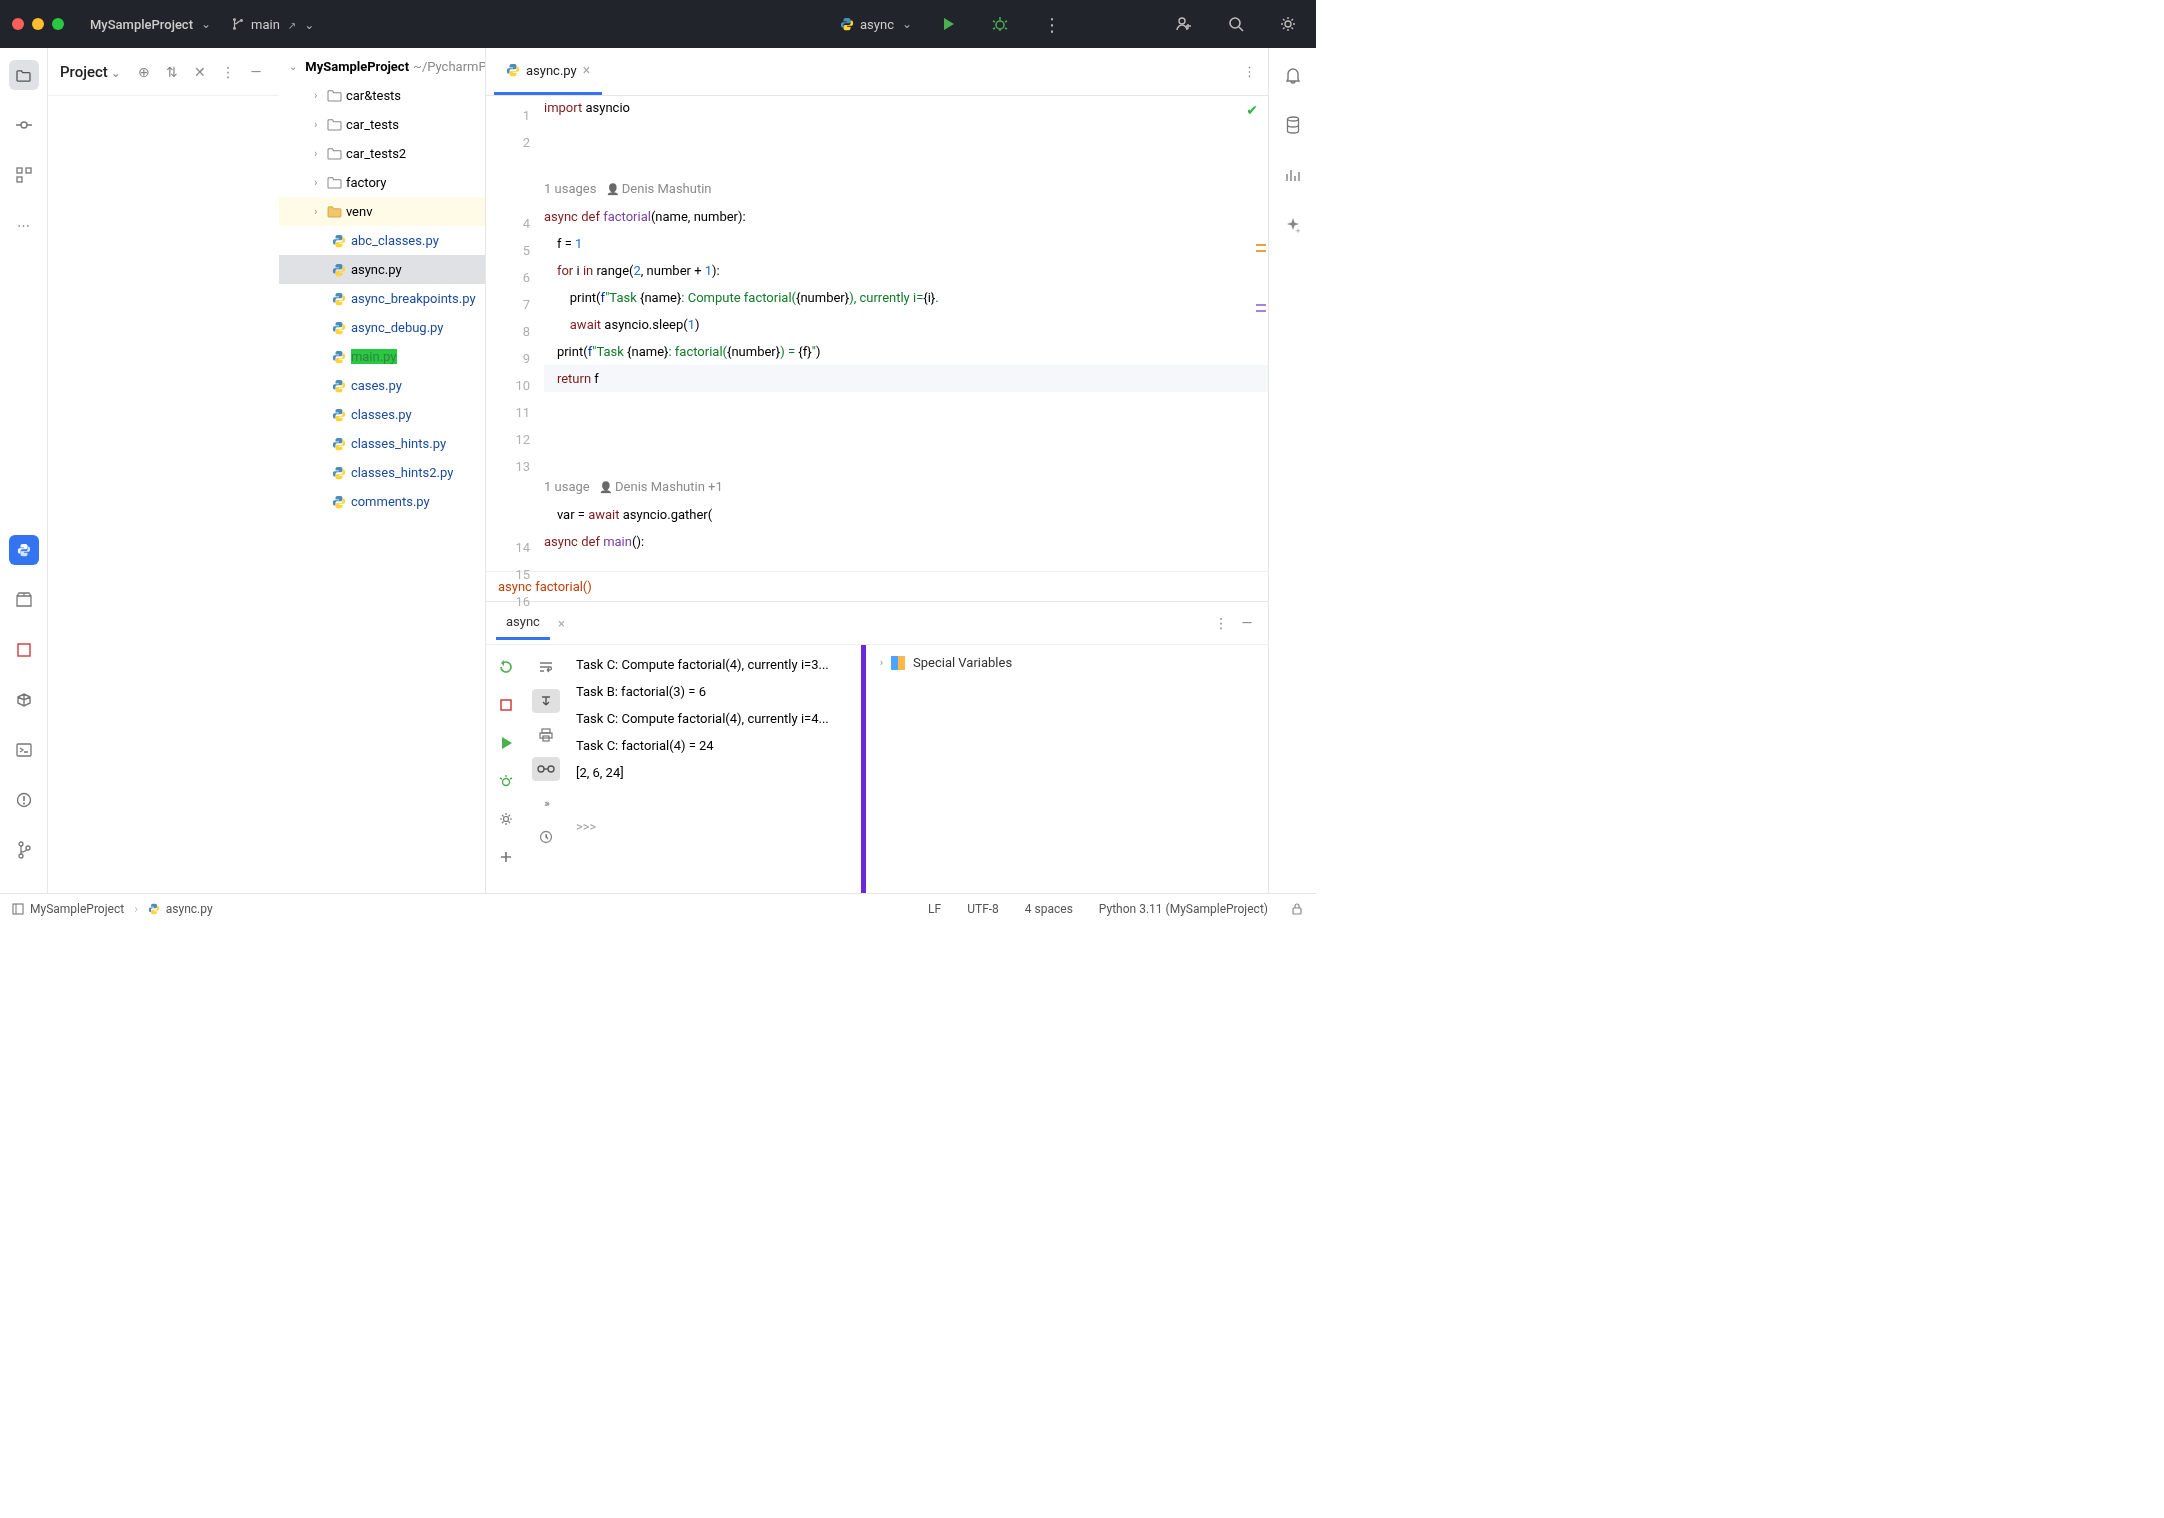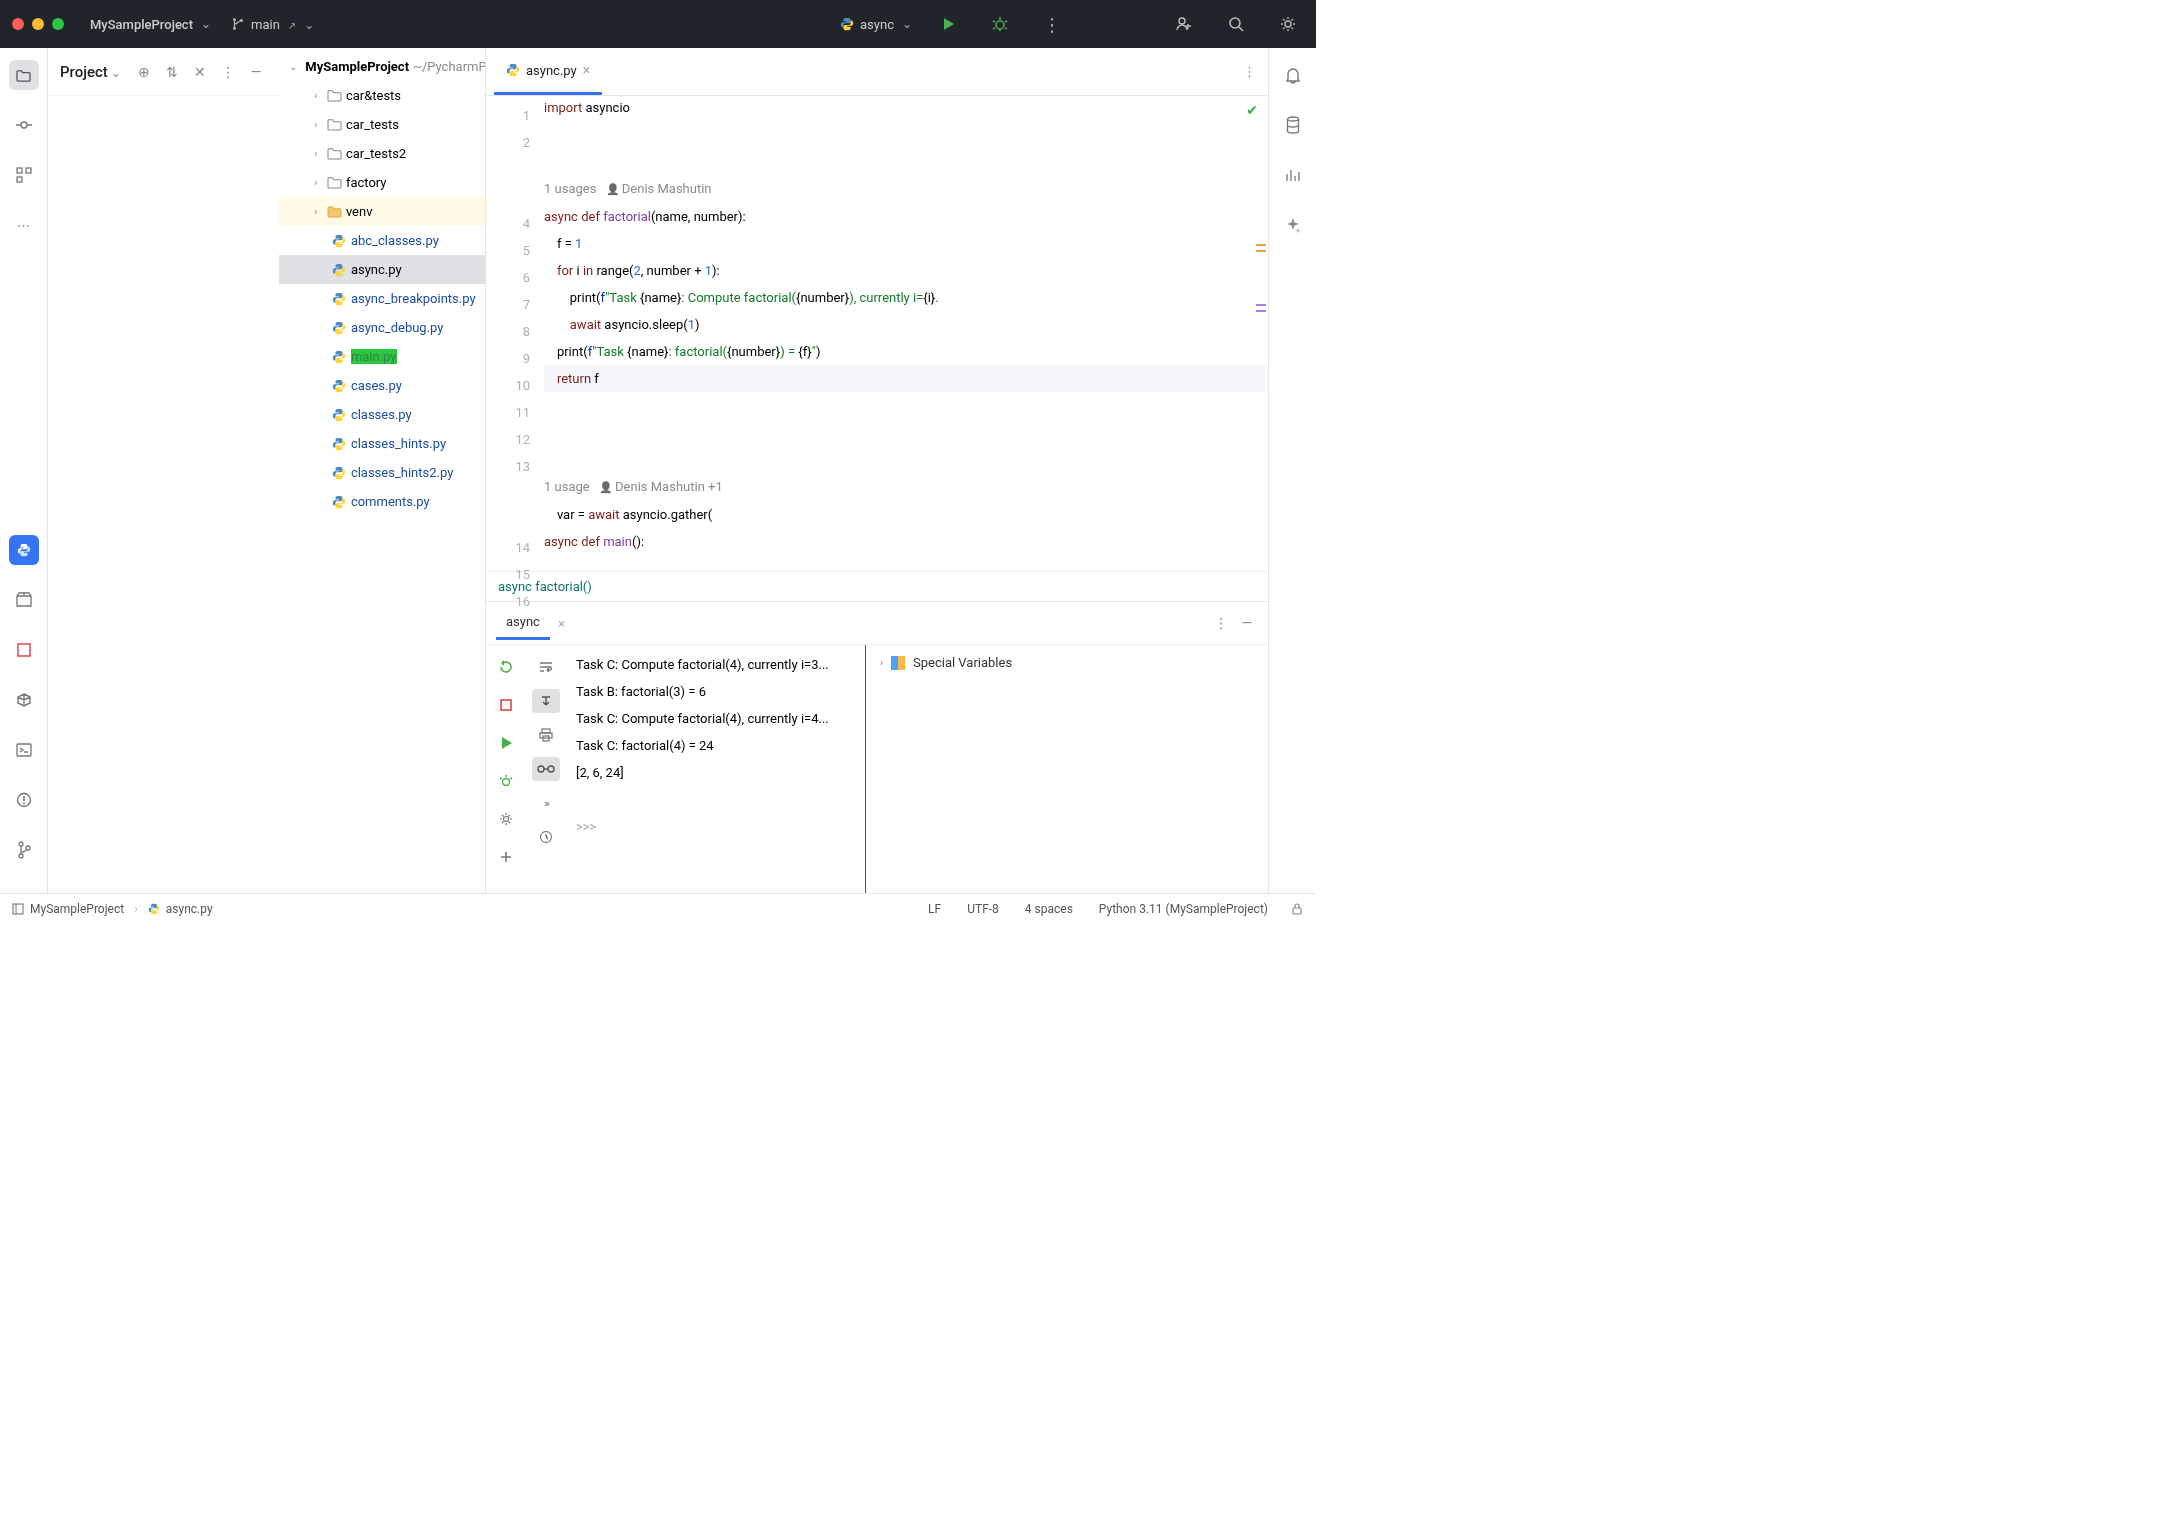--- a/index.html
+++ b/index.html
@@ -65,35 +65,35 @@
 .str{color:#127a2a;}
 .fn{color:#7b3f9e;}
 .inlay-line{color:#8c8c8c;padding-left:0;}
 .person-ico::before{content:"👤";font-size:11px;filter:grayscale(1);margin-right:2px;}
 .editor-status{position:absolute;right:10px;top:6px;color:#2db53f;font-size:14px;}
 .scroll-markers{position:absolute;right:0;top:48px;bottom:0;width:14px;}
 .mark{position:absolute;right:2px;width:10px;height:2px;}
 .mark.orange{background:#e8a33d;}
 .mark.purple{background:#a97fe0;}
 
-.breadcrumb{height:30px;border-top:1px solid #eee;display:flex;align-items:center;padding-left:12px;color:#0f766e;font-size:13px;}
+.breadcrumb{height:30px;border-top:1px solid #eee;display:flex;align-items:center;padding-left:12px;color:#c2410c;font-size:13px;}
 
 
 .run-area{border-top:1px solid #e6e6e6;height:292px;display:flex;flex-direction:column;}
 .run-header{height:42px;display:flex;align-items:center;padding:0 10px;gap:4px;}
 .run-tab{padding:8px 10px;border-bottom:3px solid #3574f0;color:#333;}
 .run-header .close{color:#aaa;margin-left:4px;}
 .run-header .spacer{flex:1}
 .run-body{flex:1;display:flex;min-height:0;border-top:1px solid #eee;}
 .run-left{width:40px;display:flex;flex-direction:column;align-items:center;gap:14px;padding-top:10px;}
 .run-left .b{width:24px;height:24px;display:flex;align-items:center;justify-content:center;color:#666;border-radius:4px;}
 .run-left2{width:40px;display:flex;flex-direction:column;align-items:center;gap:10px;padding-top:10px;}
 .run-left2 .b{width:28px;height:24px;display:flex;align-items:center;justify-content:center;color:#666;border-radius:4px;}
 .run-left2 .b.active{background:#e0e0e0;}
-.console{flex:1;padding:6px 10px;font-family:Menlo,Consolas,monospace;font-size:13px;line-height:27px;overflow:auto;border-right:1px solid #6d28d9;}
+.console{flex:1;padding:6px 10px;font-family:Menlo,Consolas,monospace;font-size:13px;line-height:27px;overflow:auto;border-right:5px solid #6d28d9;}
 .vars{width:402px;padding:10px 14px;}
 .var-row{display:flex;align-items:center;gap:8px;color:#333;}
 .var-arrow{color:#888;font-size:10px;}
 .var-ico{width:14px;height:14px;background:linear-gradient(90deg,#4aa5ff 50%,#ffb74a 50%);}
 
 
 .statusbar{height:30px;border-top:1px solid #e6e6e6;display:flex;align-items:center;padding:0 12px;font-size:12px;color:#555;gap:6px;}
 .statusbar .spacer{flex:1}
 .crumb{display:flex;align-items:center;gap:4px;}
 .sep::before{content:"›";color:#bbb;margin:0 4px;}

